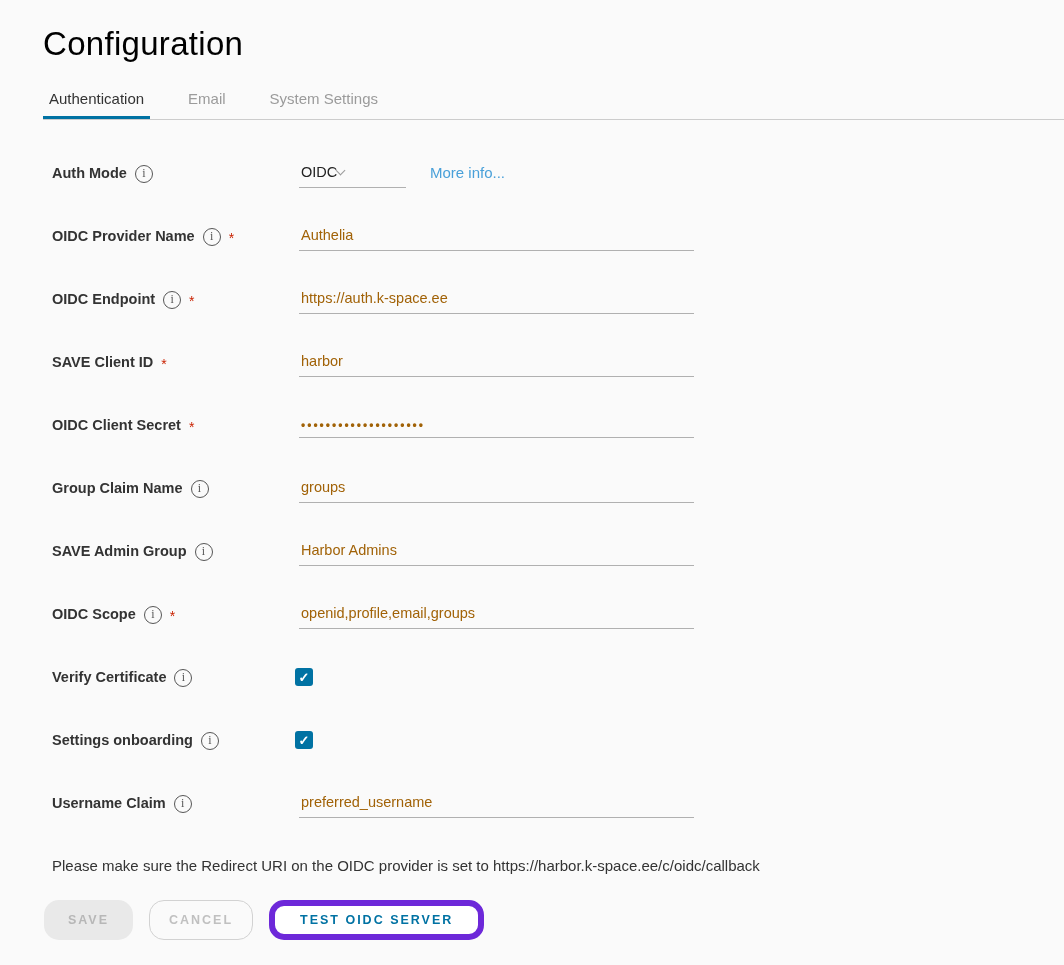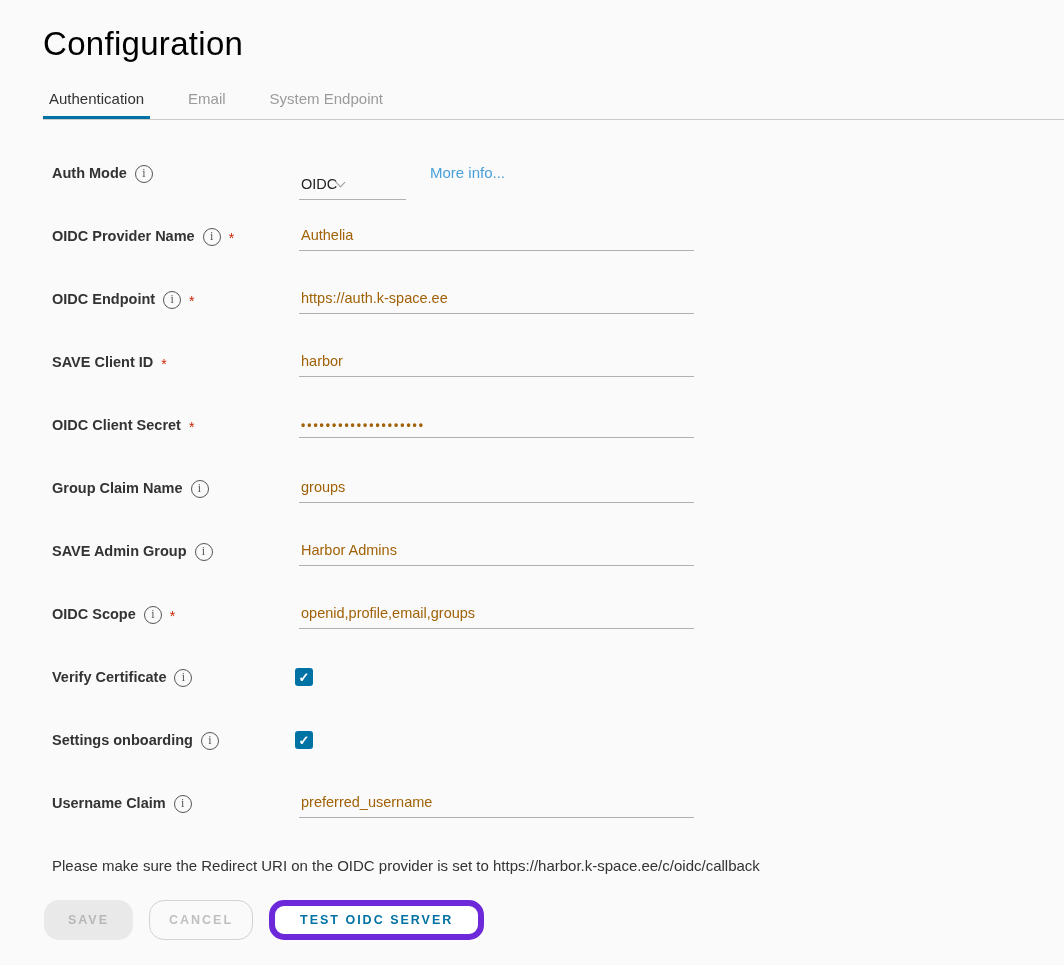--- a/index.html
+++ b/index.html
@@ -102,21 +102,20 @@
     padding-bottom: 5px;
   }
   
   .select-box {
     width: 107px;
     display: inline-flex;
     align-items: center;
     border-bottom: 1px solid #b0b0b0;
     padding: 0 8px 7px 2px;
     cursor: pointer;
-    margin-top: 12px;
   }
   .select-value { font-size: 14.5px; color: #222; }
   .chevron-down {
     width: 7px; height: 7px;
     border-right: 1.5px solid #9a9a9a;
     border-bottom: 1.5px solid #9a9a9a;
     transform: rotate(45deg);
     margin-bottom: 3px;
   }
   .more-info-link {
@@ -191,21 +190,21 @@
 </head>
 <body>
 
 <div class="page">
 
   <h1 class="page-title">Configuration</h1>
 
   <div class="tabs">
     <div class="tab active">Authentication</div>
     <div class="tab">Email</div>
-    <div class="tab">System Endpoint</div>
+    <div class="tab">System Settings</div>
   </div>
 
   <div class="form">
 
     <div class="row">
       <div class="label-col">
         <span class="field-label">Auth Mode</span>
         <span class="info-icon">
             <span>i</span>
           </span>

